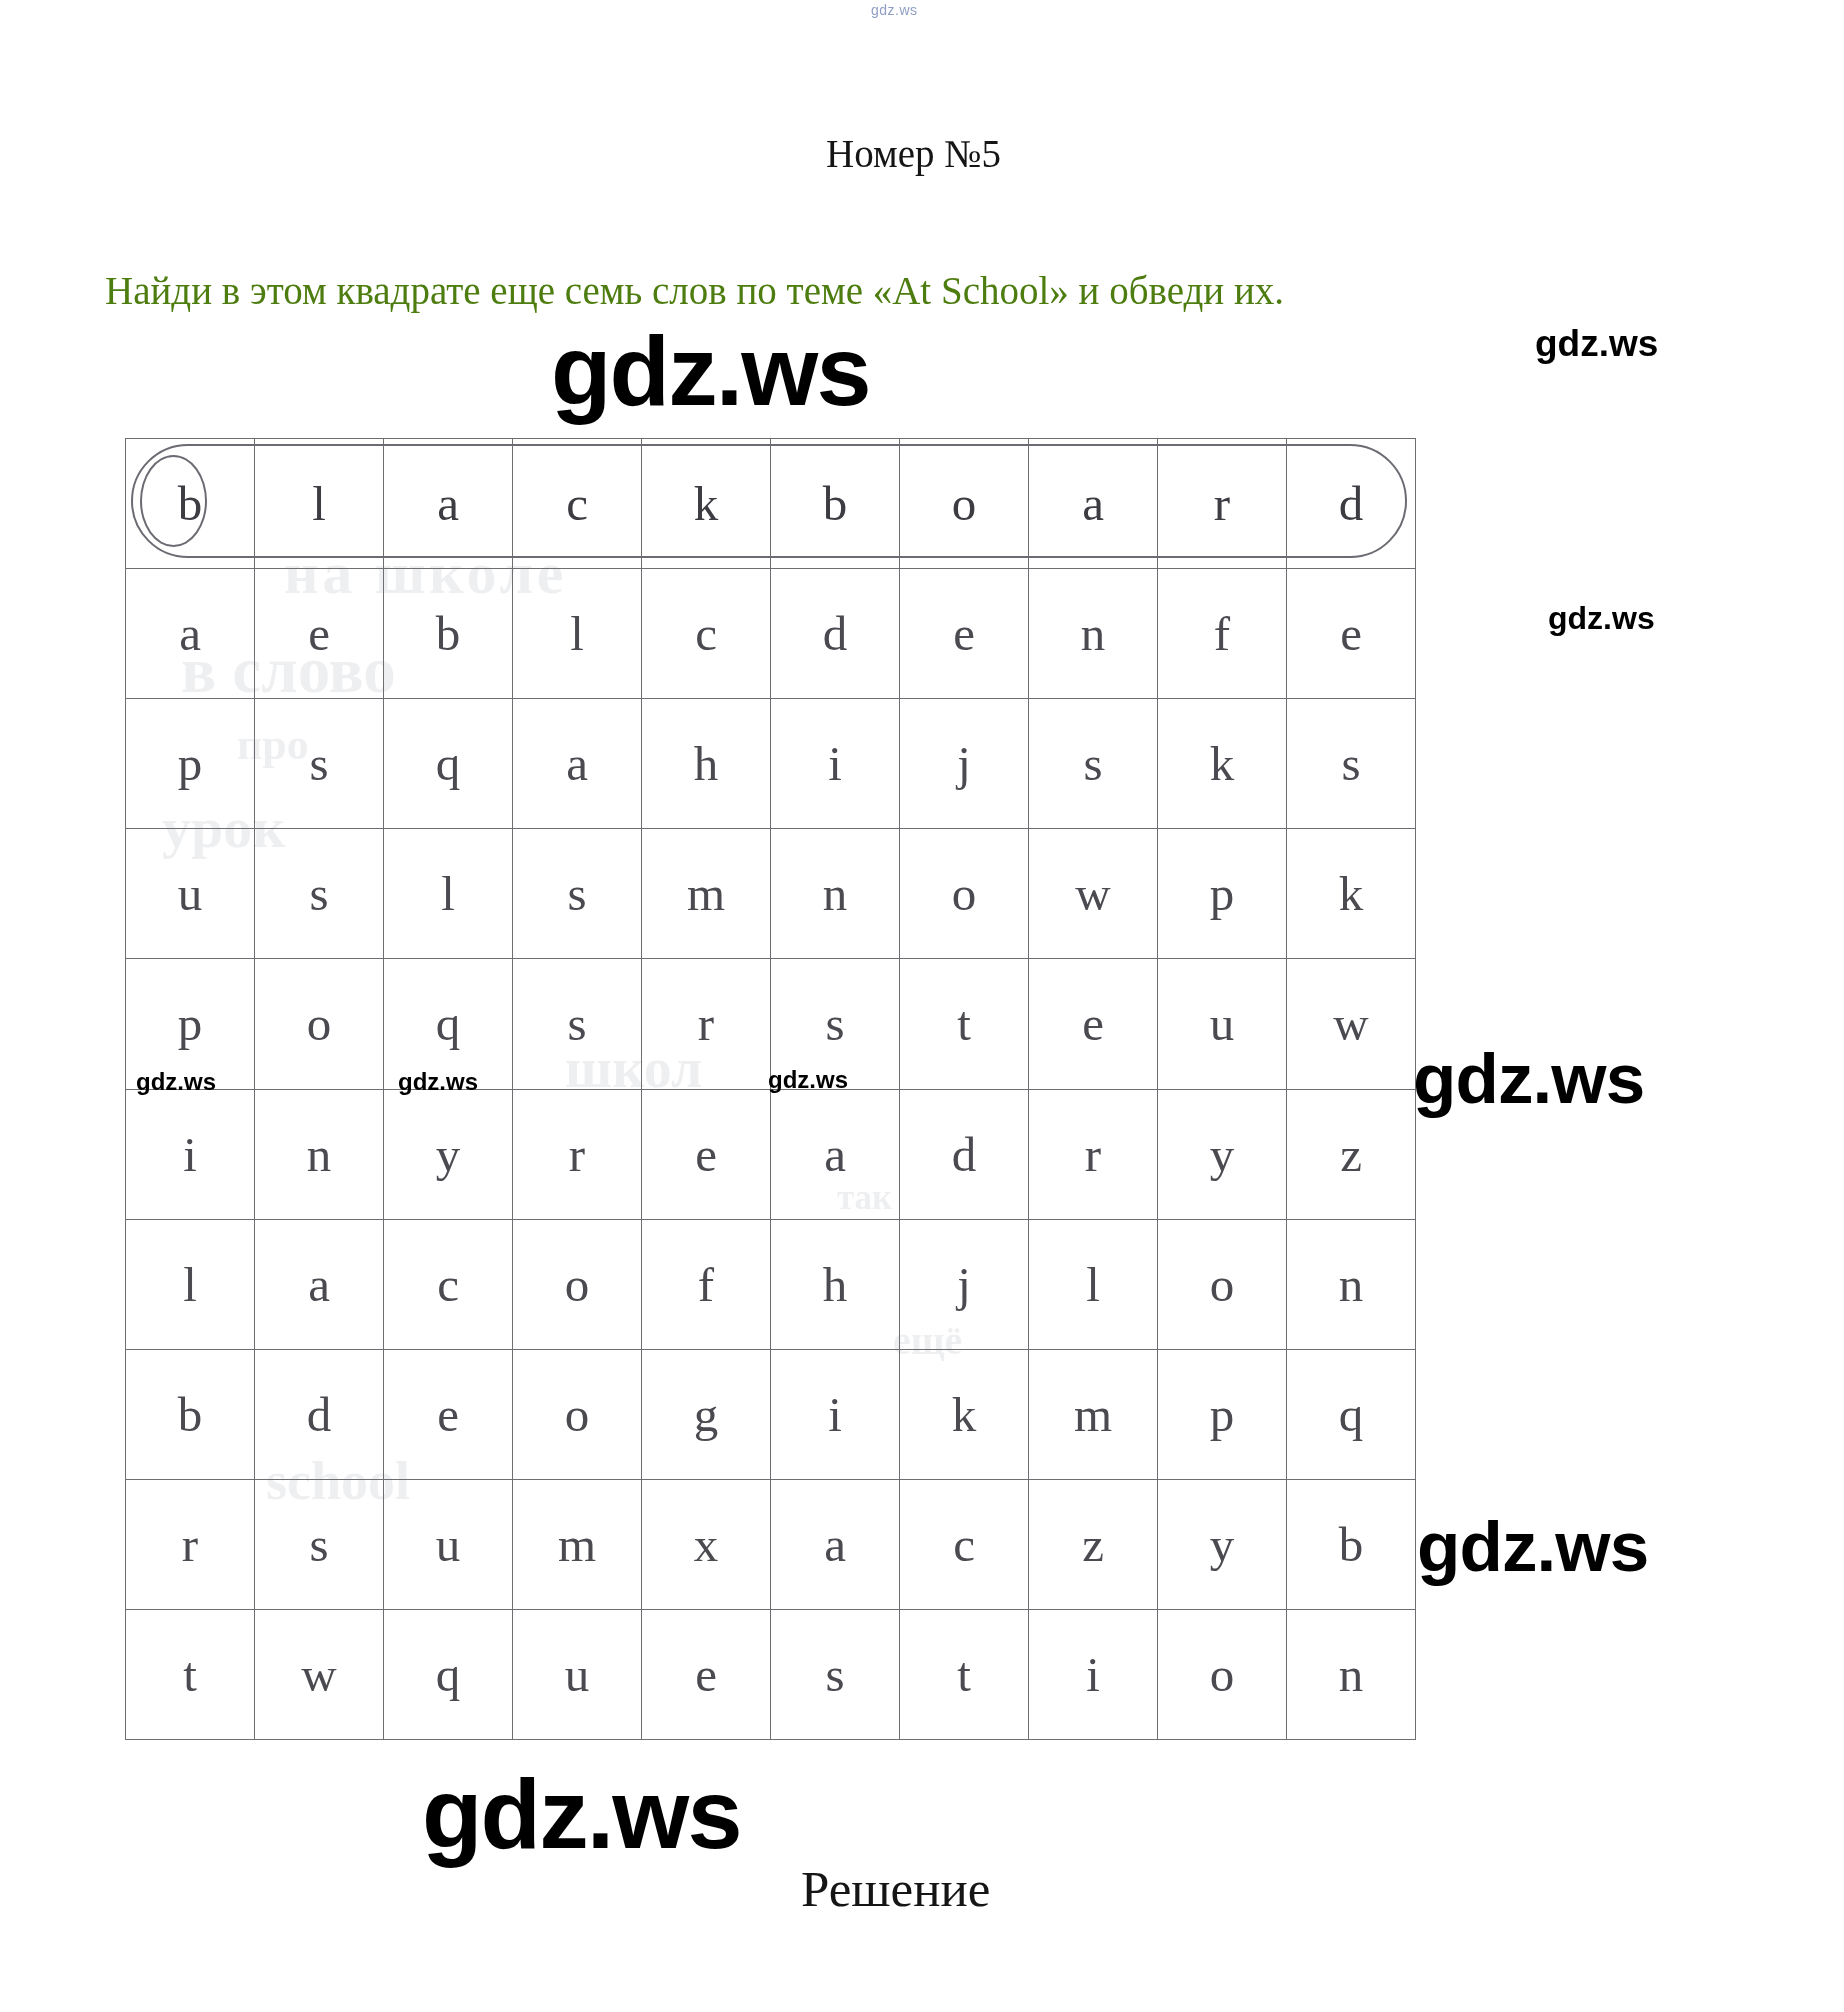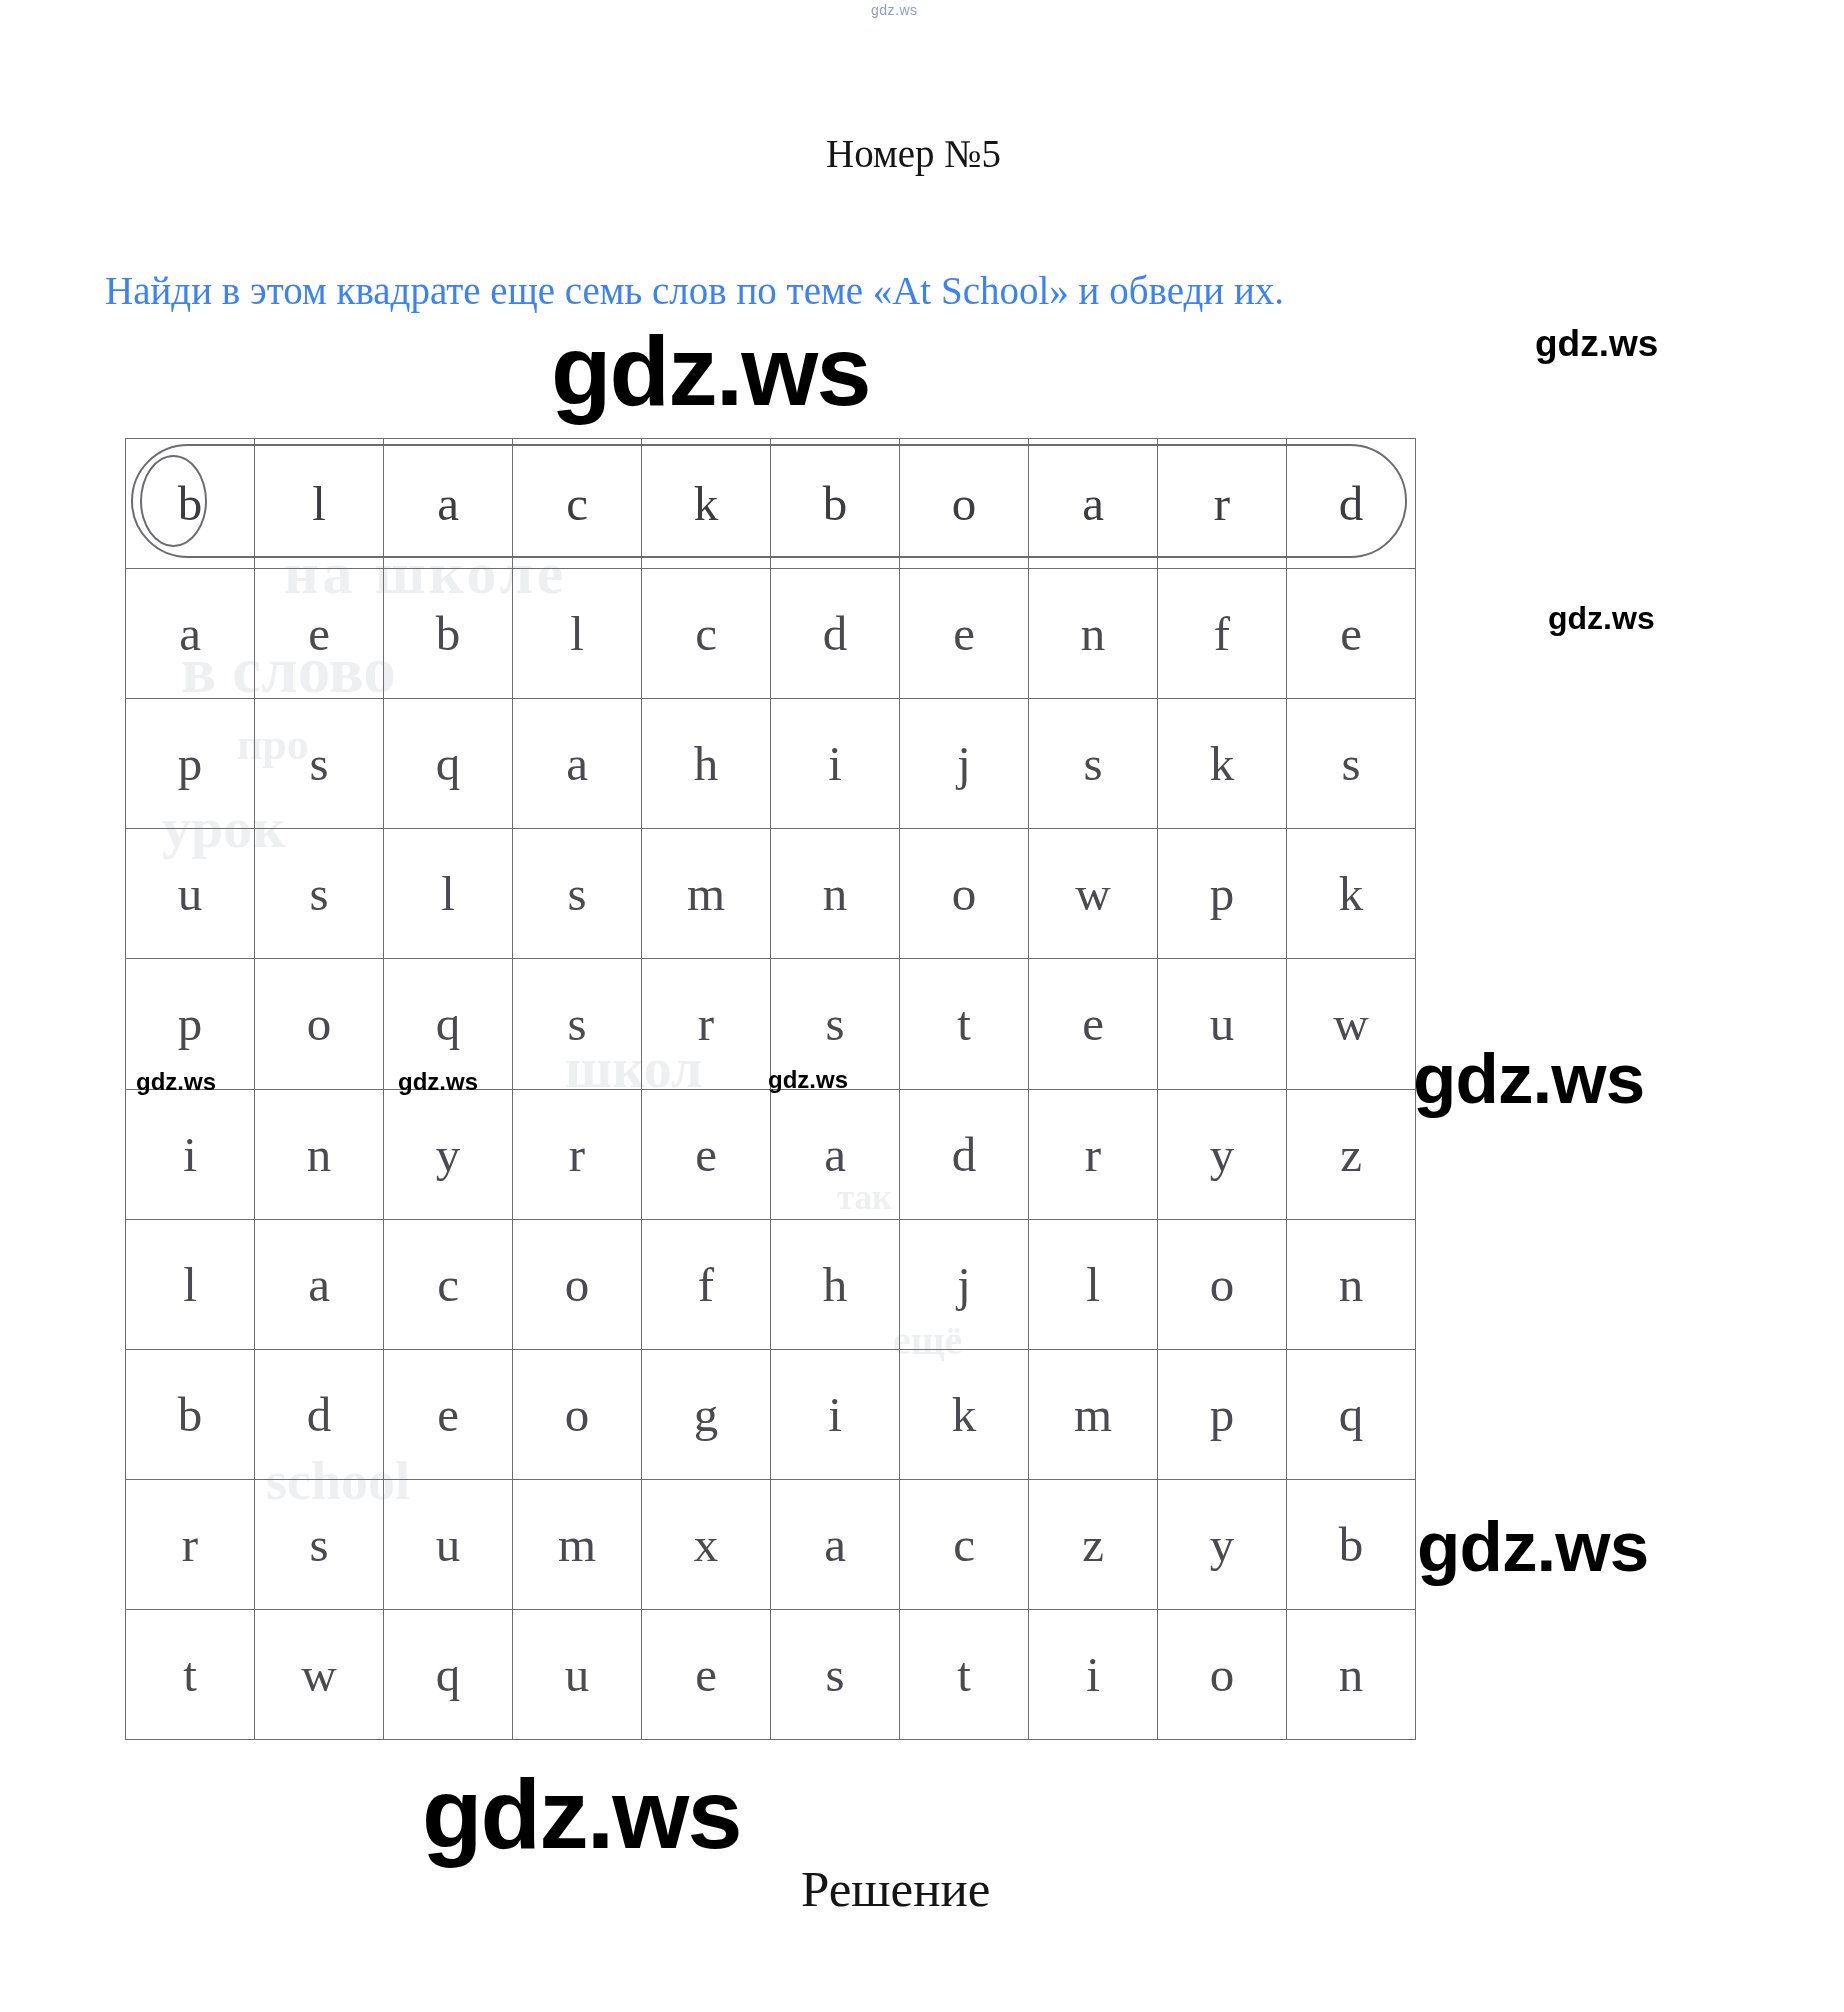--- a/index.html
+++ b/index.html
@@ -38,21 +38,21 @@
     color: #151515;
   }
 
   .task-text {
     position: absolute;
     top: 262px;
     left: 105px;
     width: 1593px;
     font-size: 39px;
     line-height: 1.48;
-    color: #3b82f6;
+    color: #4d7c0f;
   }
 
   
   .grid-wrap {
     position: absolute;
     left: 125px;
     top: 438px;
     width: 1291px;
     height: 1302px;
   }

